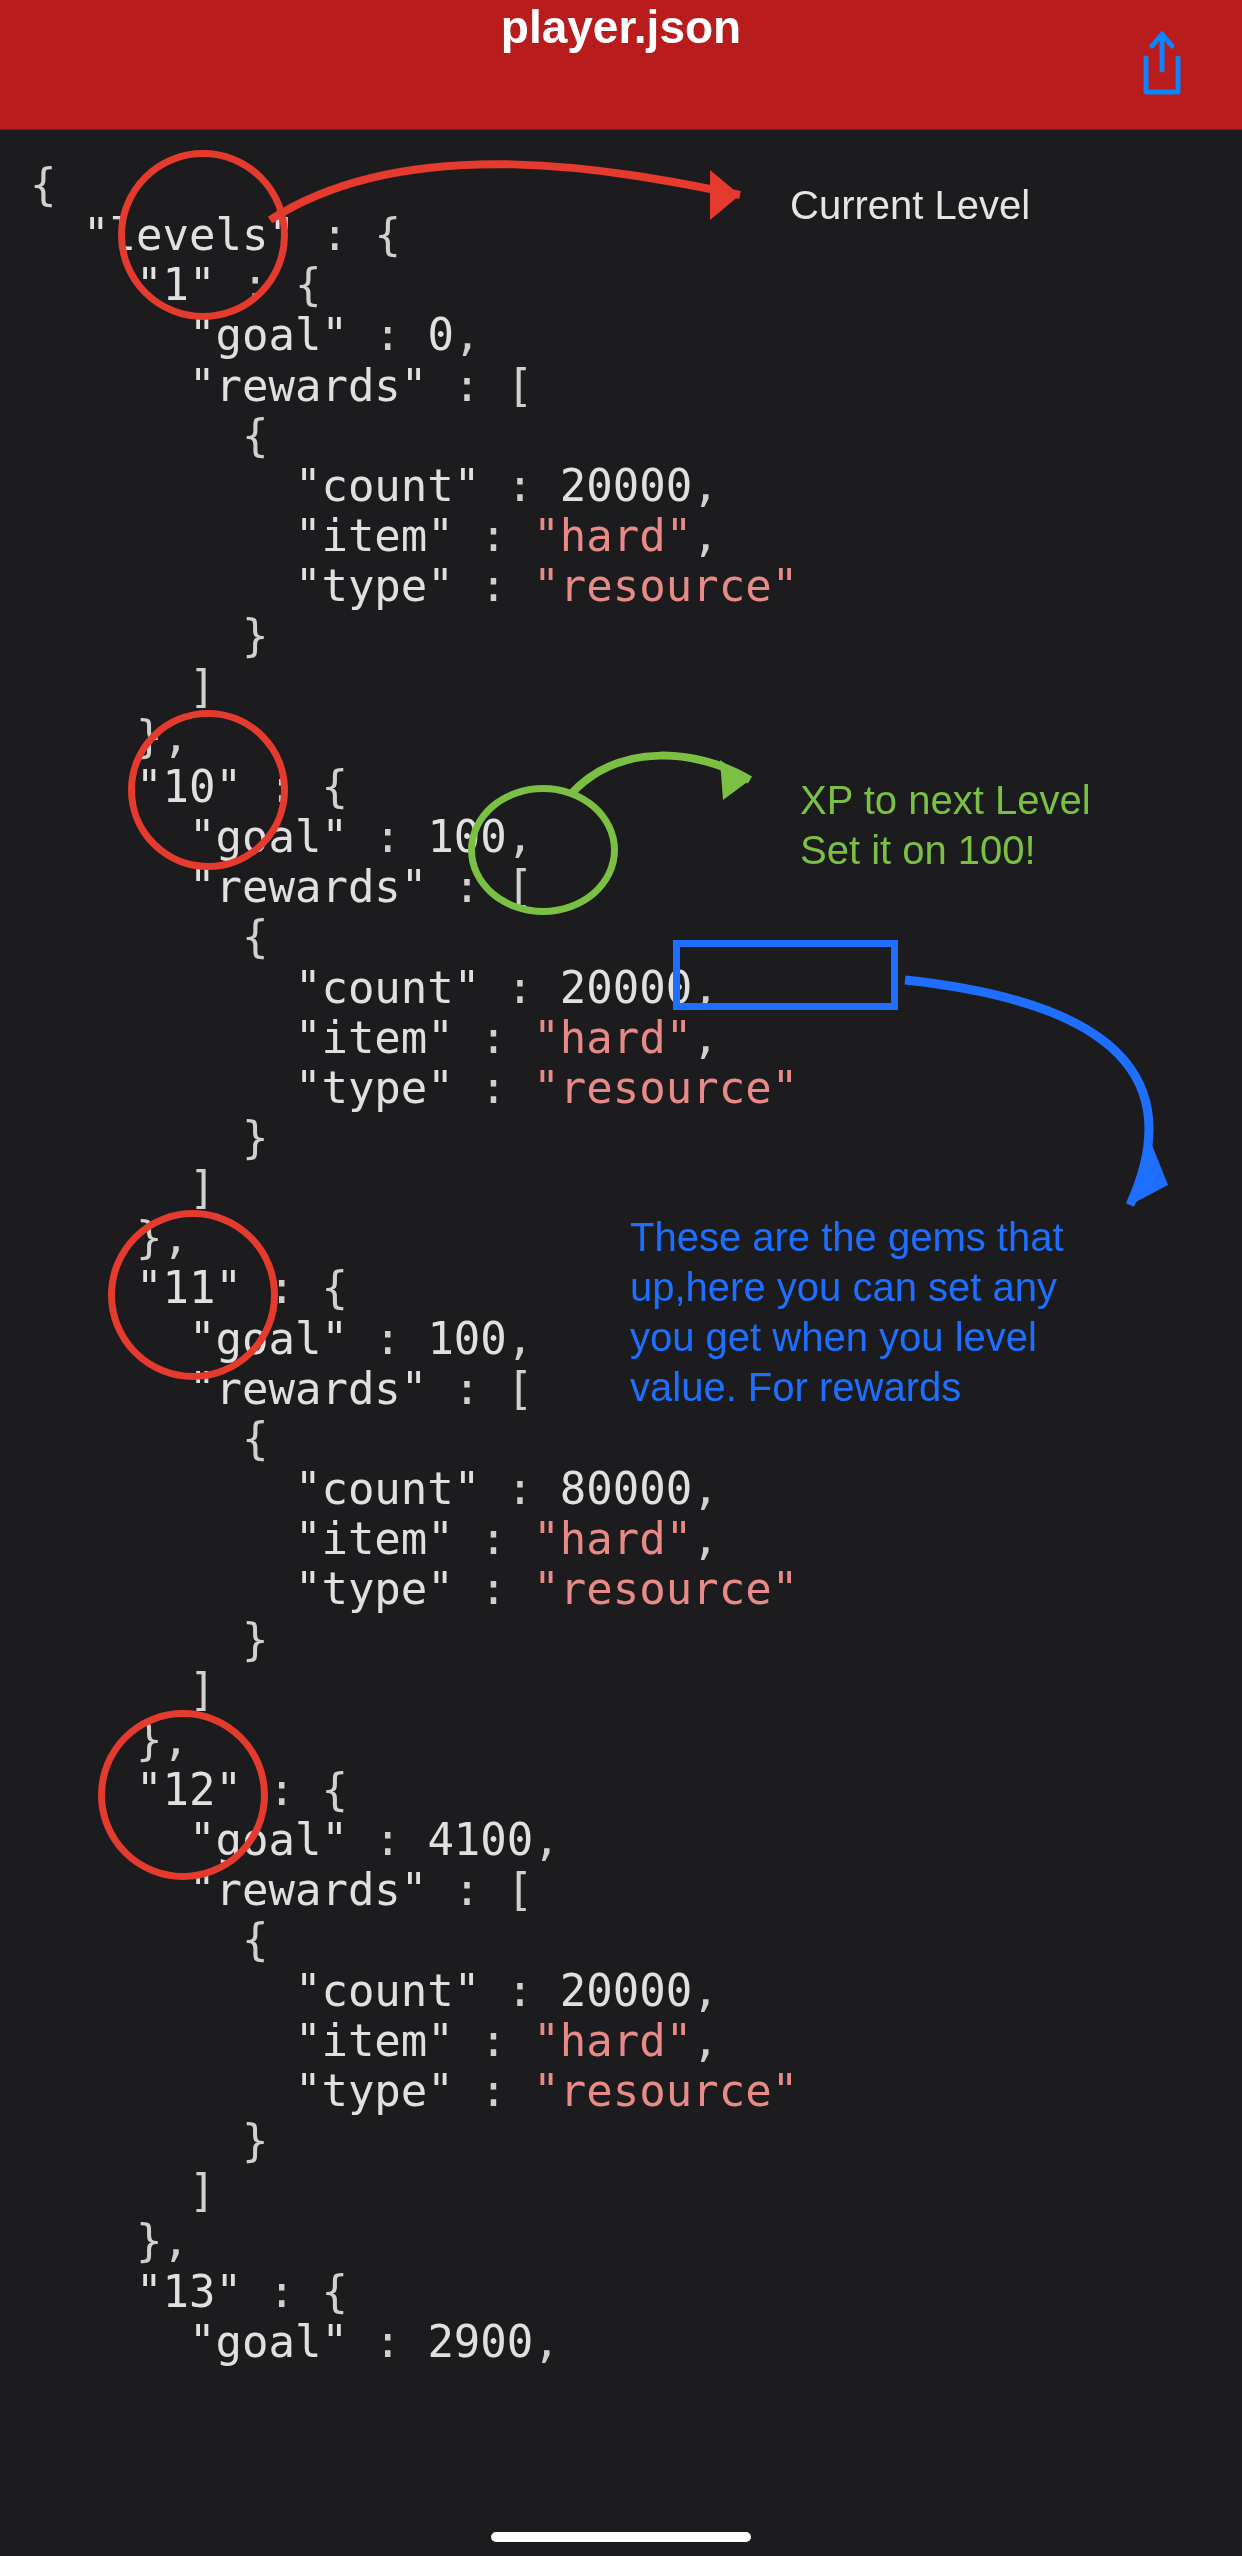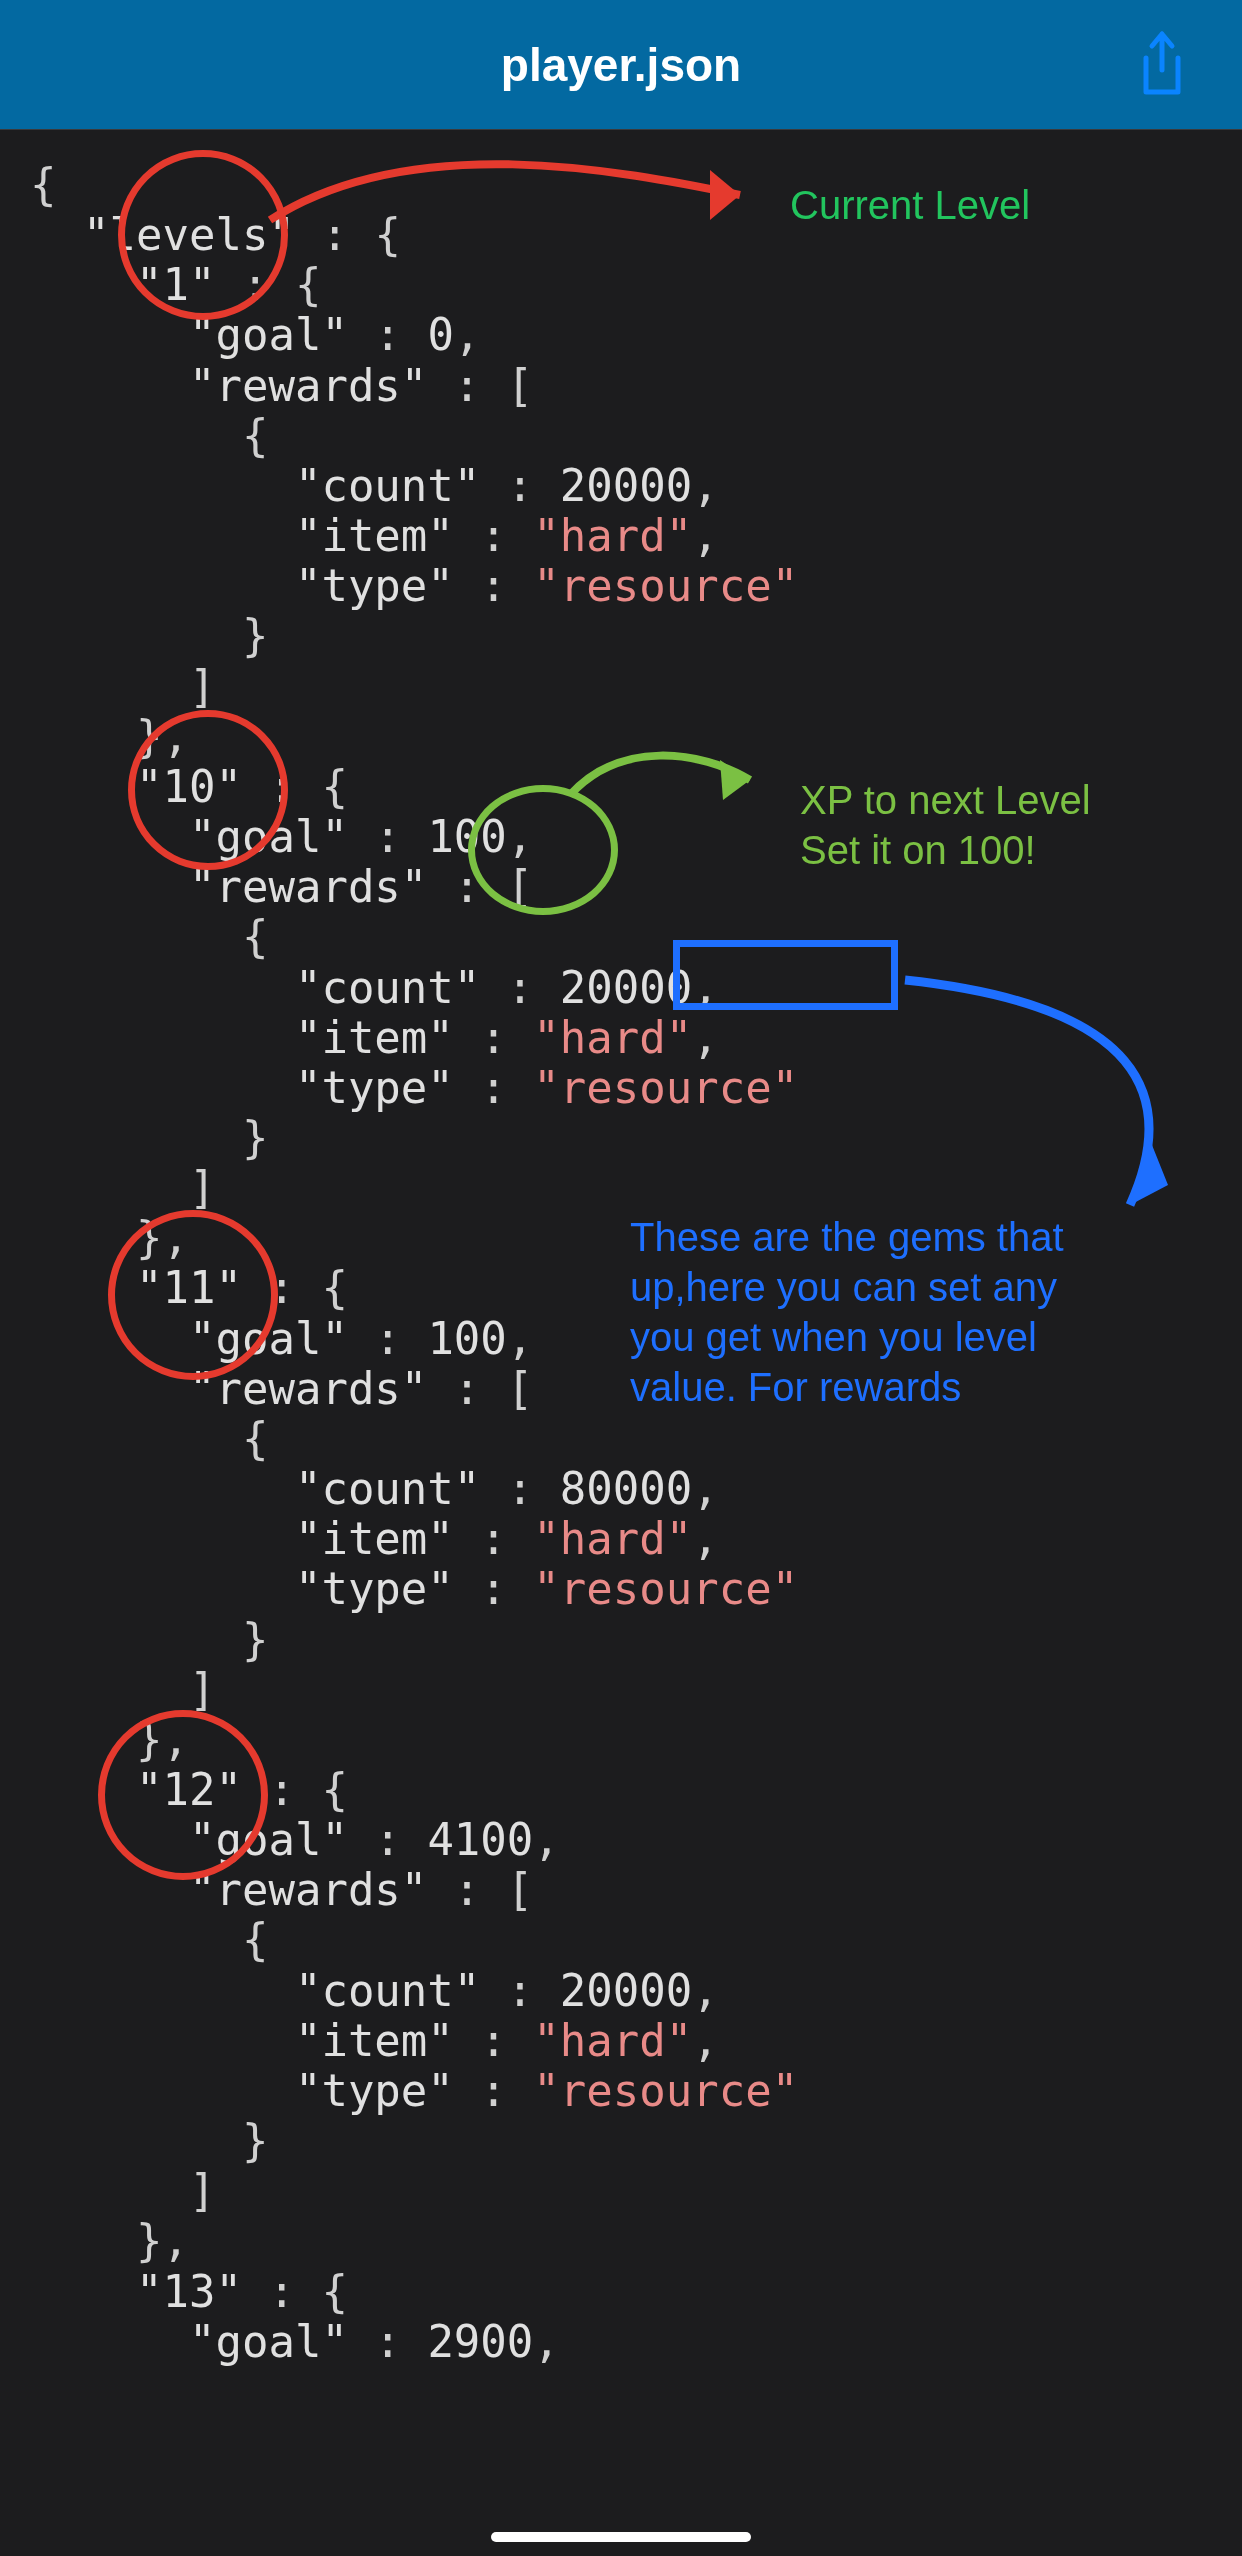--- a/index.html
+++ b/index.html
@@ -6,23 +6,22 @@
     html, body {
       width: 1242px;
       height: 2556px;
       background: #1c1c1e;
       font-family: -apple-system, BlinkMacSystemFont, sans-serif;
       overflow: hidden;
       position: relative;
     }
     .header {
       height: 130px;
-      background: #0369a1;
+      background: #b91c1c;
       display: flex;
-      align-items: center;
       justify-content: center;
       position: relative;
       border-bottom: 1px solid #3a3a3c;
     }
     .header-title {
       color: #ffffff;
       font-size: 46px;
       font-weight: 600;
     }
     .share-icon {
@@ -50,21 +49,21 @@
     .str { color: #e88a88; }
     .overlay { position: absolute; pointer-events: none; }
     
     .circ { border-radius: 50%; border: 7px solid #e53a2e; position: absolute; }
     
     .circ-green { border-radius: 50%; border: 7px solid #7bc043; position: absolute; }
     
     .rect-blue { border: 7px solid #1e6fff; position: absolute; }
     
     .anno { position: absolute; font-family: -apple-system, sans-serif; font-size: 40px; line-height: 1.25; }
-    .anno-red { color: #22c55e; }
+    .anno-red { color: #e5e5e5; }
     .anno-green { color: #7bc043; }
     .anno-blue { color: #1e6fff; }
     
     .home-indicator {
       position: absolute;
       bottom: 14px;
       left: 50%;
       transform: translateX(-50%);
       width: 260px;
       height: 10px;

